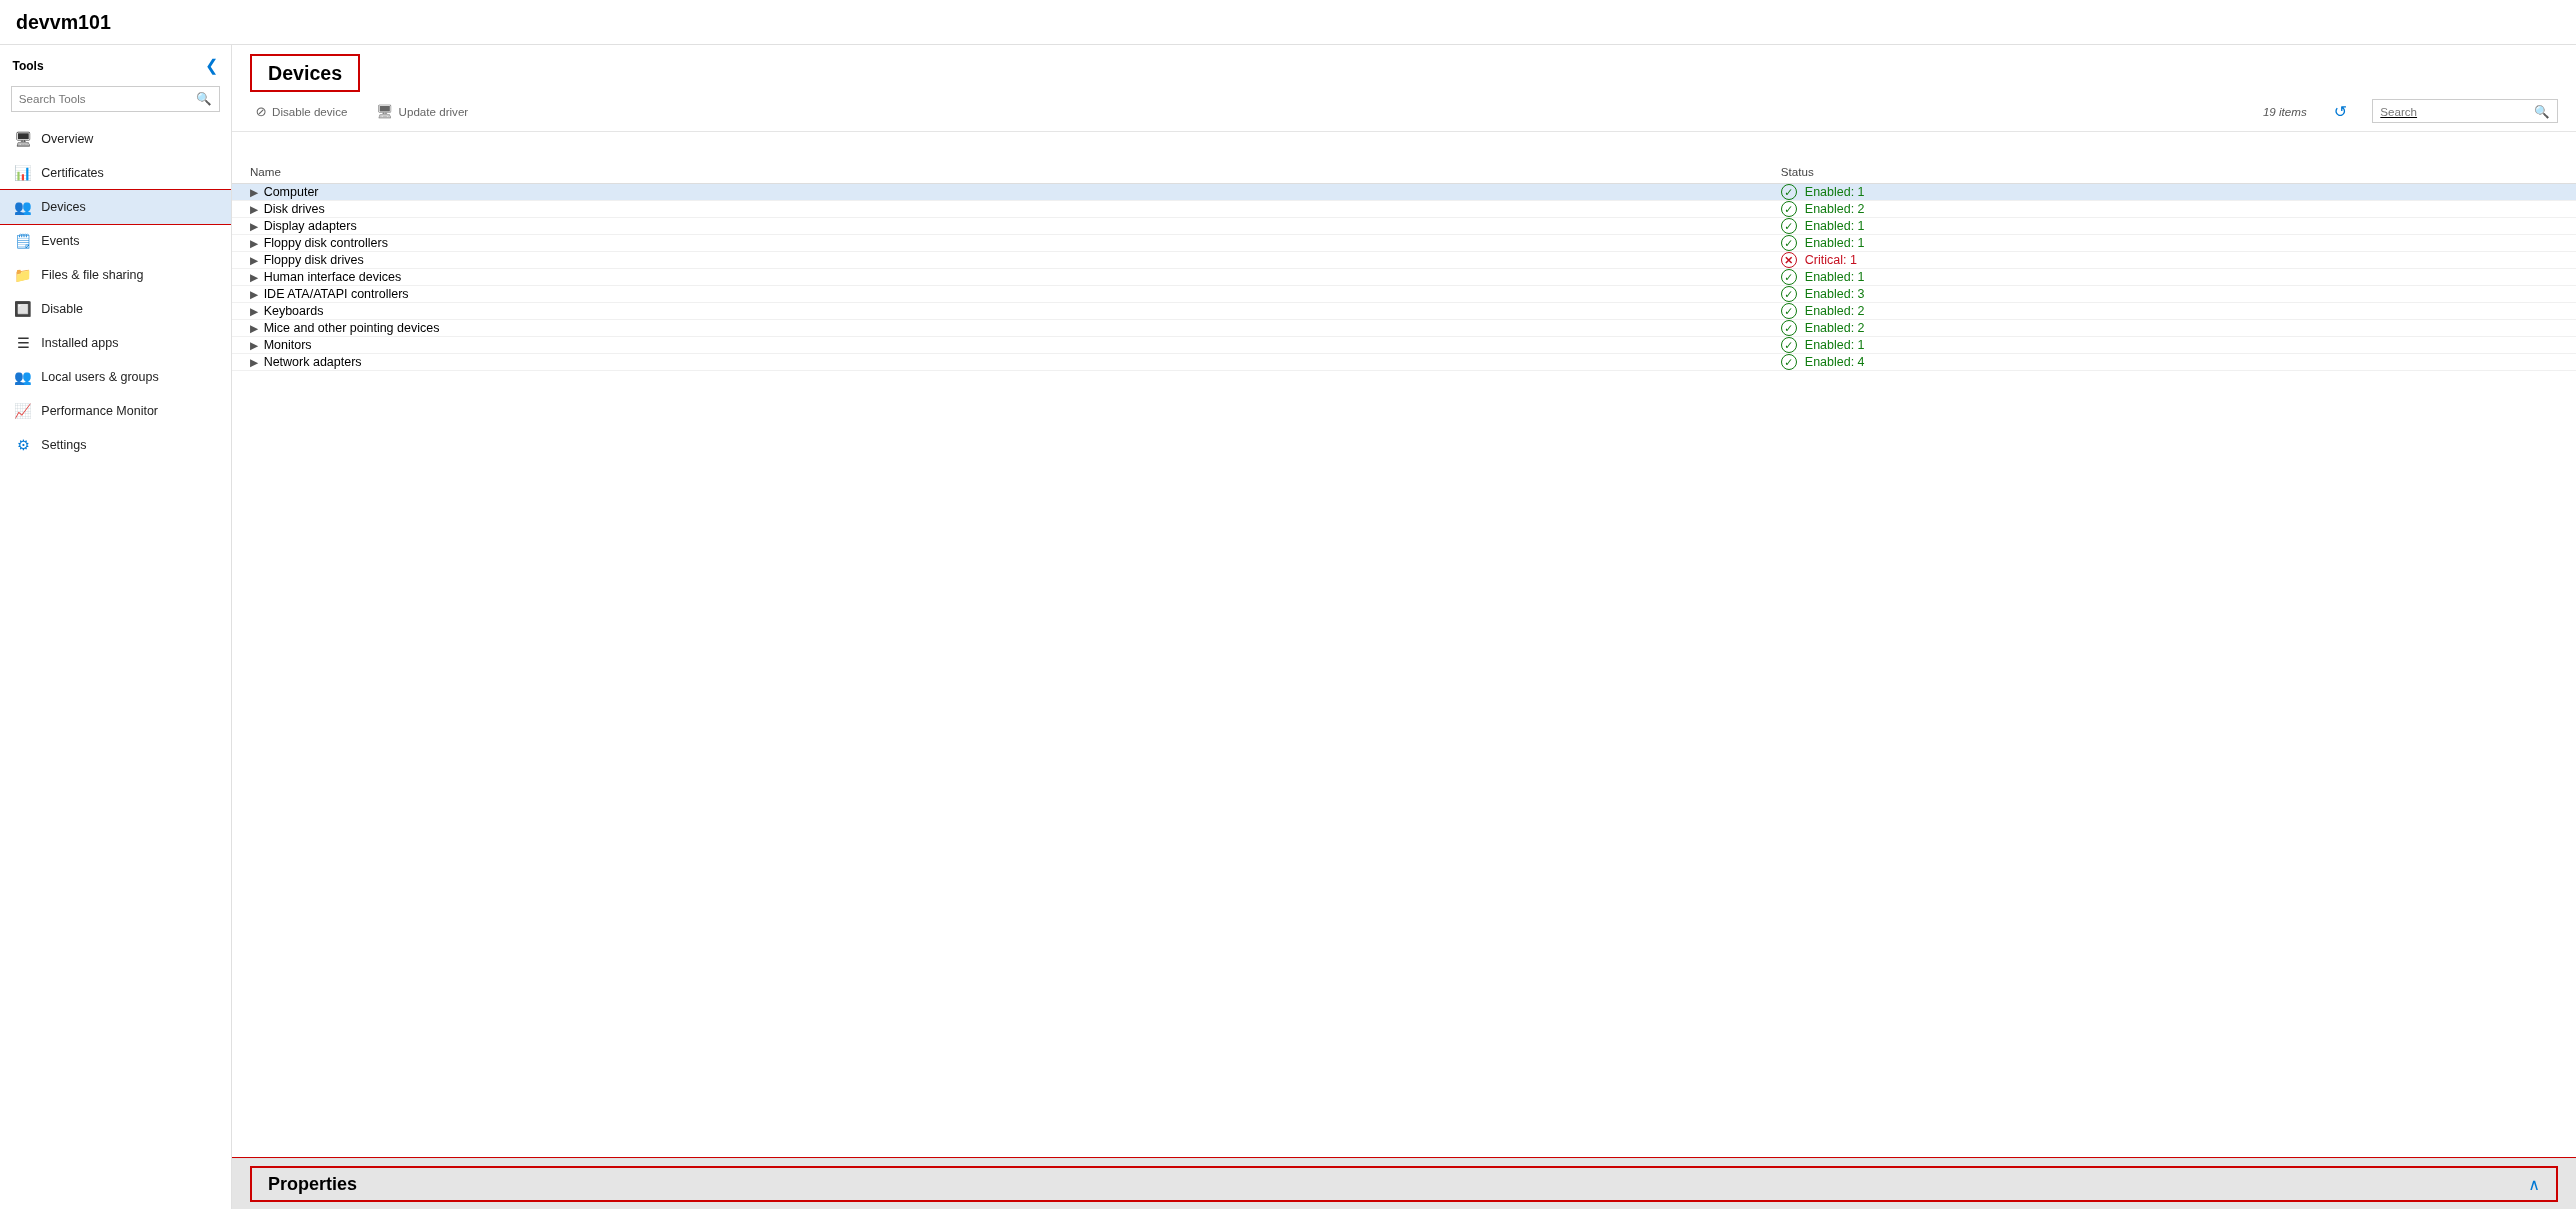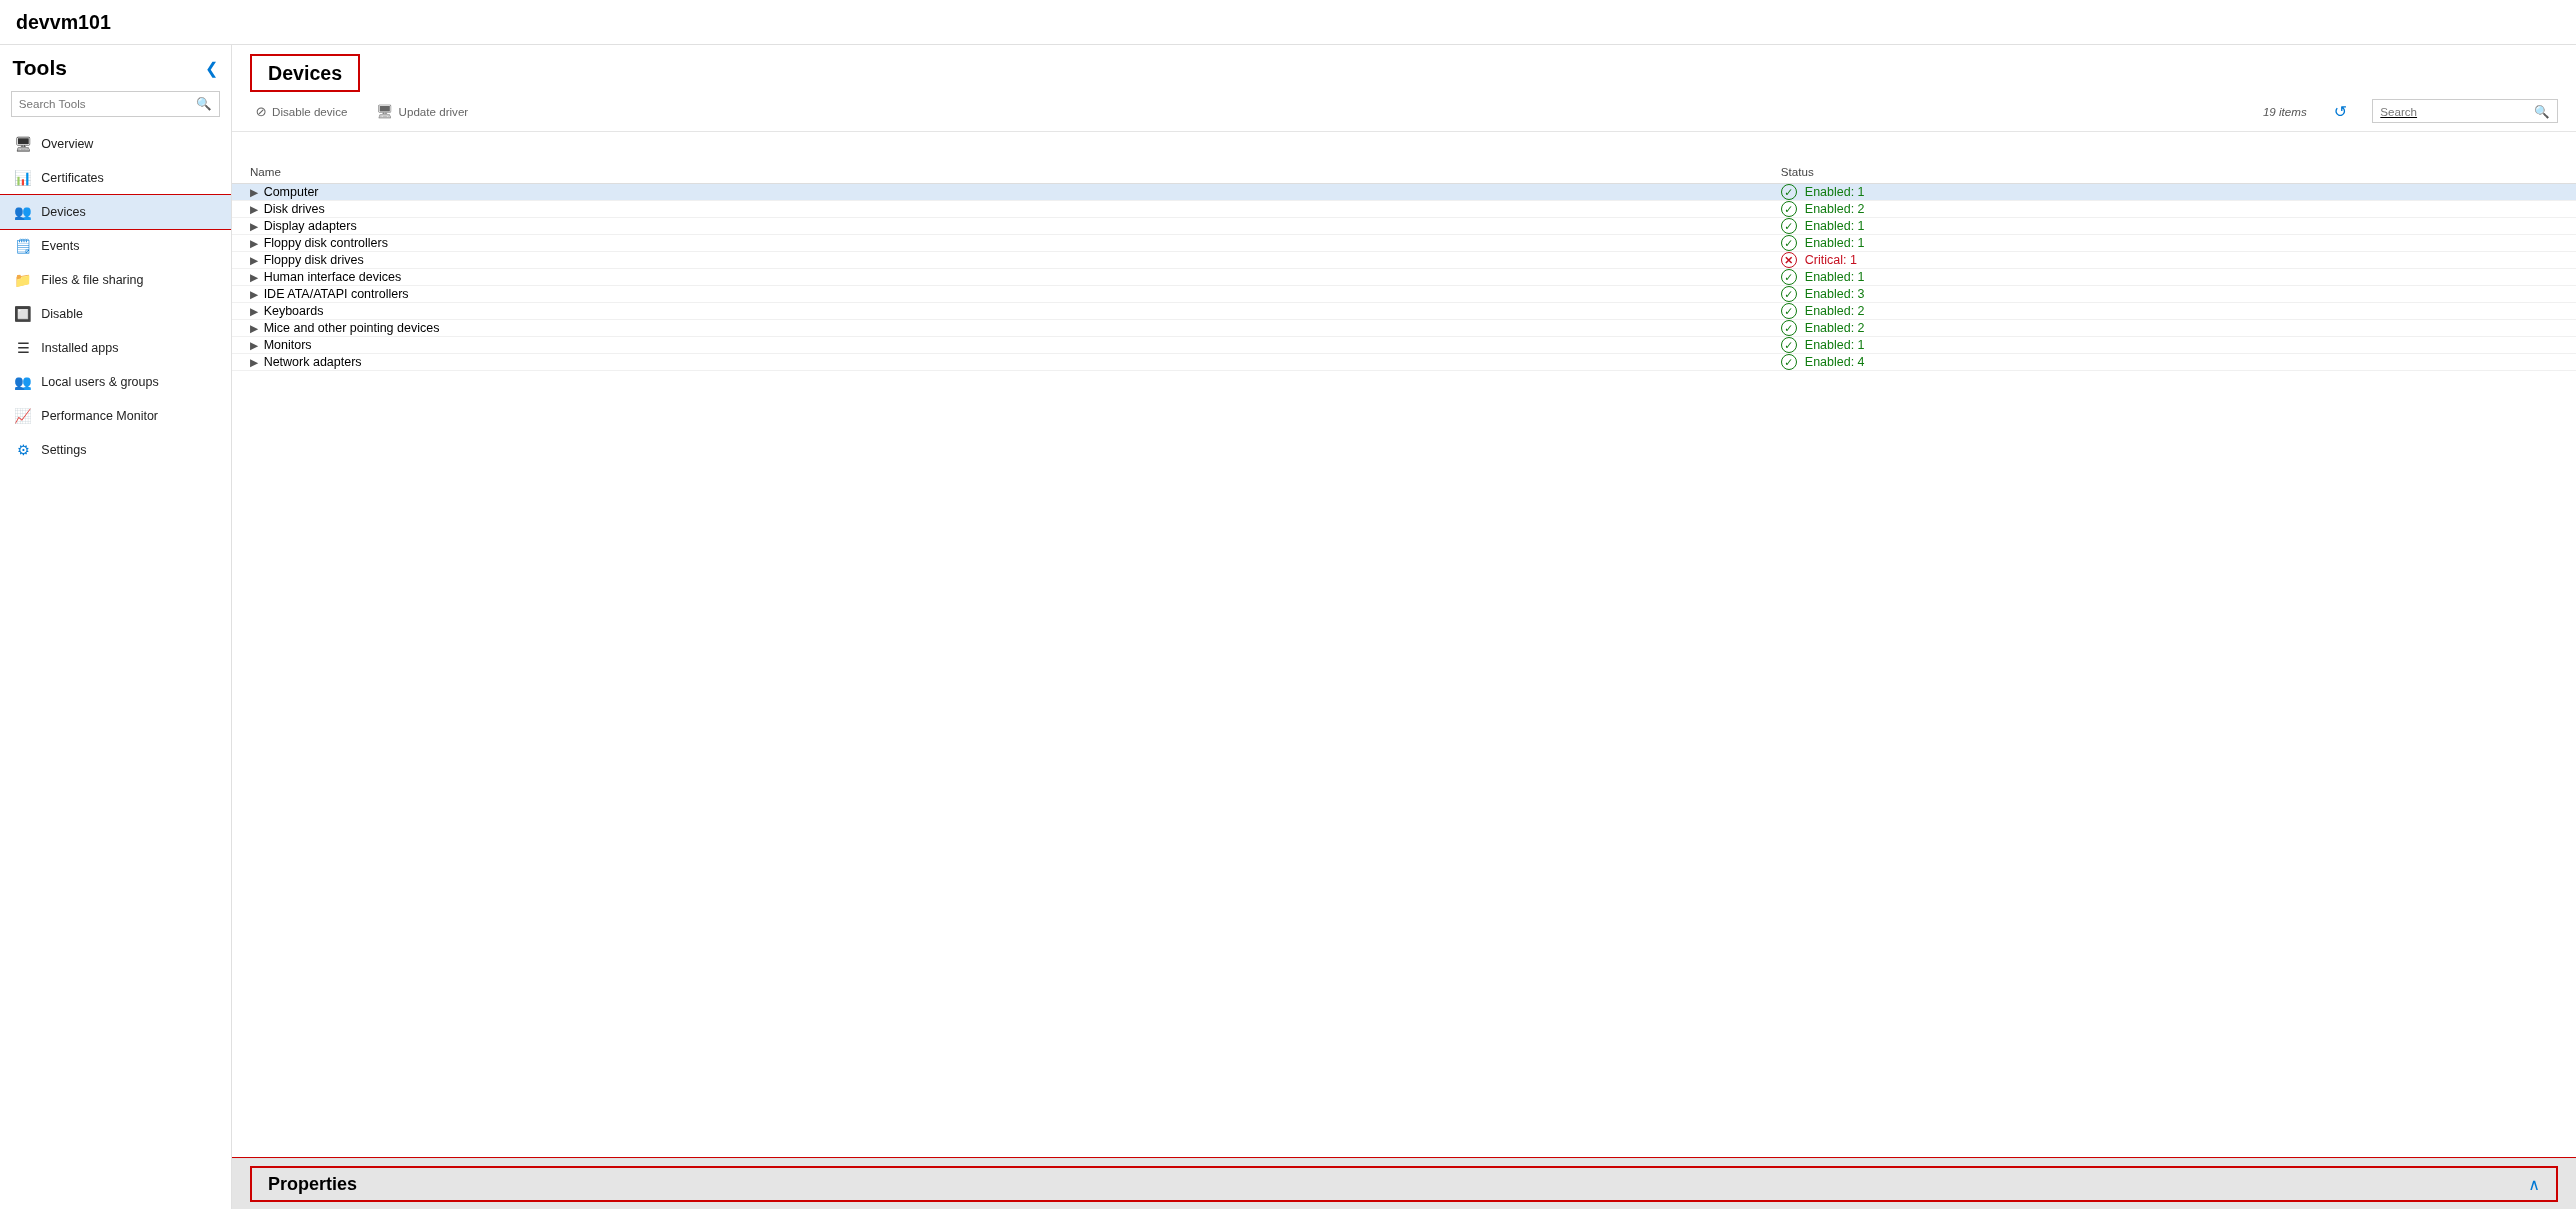--- a/index.html
+++ b/index.html
@@ -9,21 +9,21 @@
 
     
     .app-title { font-size: 19.6px; font-weight: 700; padding: 10.7px 16px; border-bottom: 0.9px solid #e0e0e0; }
 
     
     .main-layout { display: flex; flex: 1; overflow: hidden; }
 
     
     .sidebar { width: 232px; min-width: 232px; border-right: 0.9px solid #e0e0e0; display: flex; flex-direction: column; overflow: hidden; background: #fff; }
     .sidebar-header { display: flex; align-items: center; justify-content: space-between; padding: 10.7px 12.5px 7.1px; }
-    .sidebar-title { font-size: 21px; font-weight: 700; }
+    .sidebar-title { font-size: 12px; font-weight: 700; }
     .sidebar-collapse-btn { background: none; border: none; cursor: pointer; font-size: 16px; color: #0078d4; }
     .sidebar-search { display: flex; align-items: center; border: 0.9px solid #ccc; margin: 3.6px 10.7px 10.7px; padding: 4.5px 7.1px; gap: 11px; }
     .sidebar-search input { border: none; outline: none; flex: 1; font-size: 11.6px; }
     .sidebar-search .search-icon { color: #555; font-size: 12.5px; }
     .sidebar-nav { flex: 1; overflow-y: auto; }
     .sidebar-nav ul { list-style: none; }
     .sidebar-nav li { display: flex; align-items: center; gap: 9px; padding: 8px 14.3px; cursor: pointer; font-size: 12.5px; color: #222; }
     .sidebar-nav li.active { background: #dce9f7; }
     .sidebar-nav li.active { outline: 1.8px solid #c00; outline-offset: -1.8px; }
     .nav-icon { width: 18px; height: 18px; display: flex; align-items: center; justify-content: center; font-size: 14.3px; }

